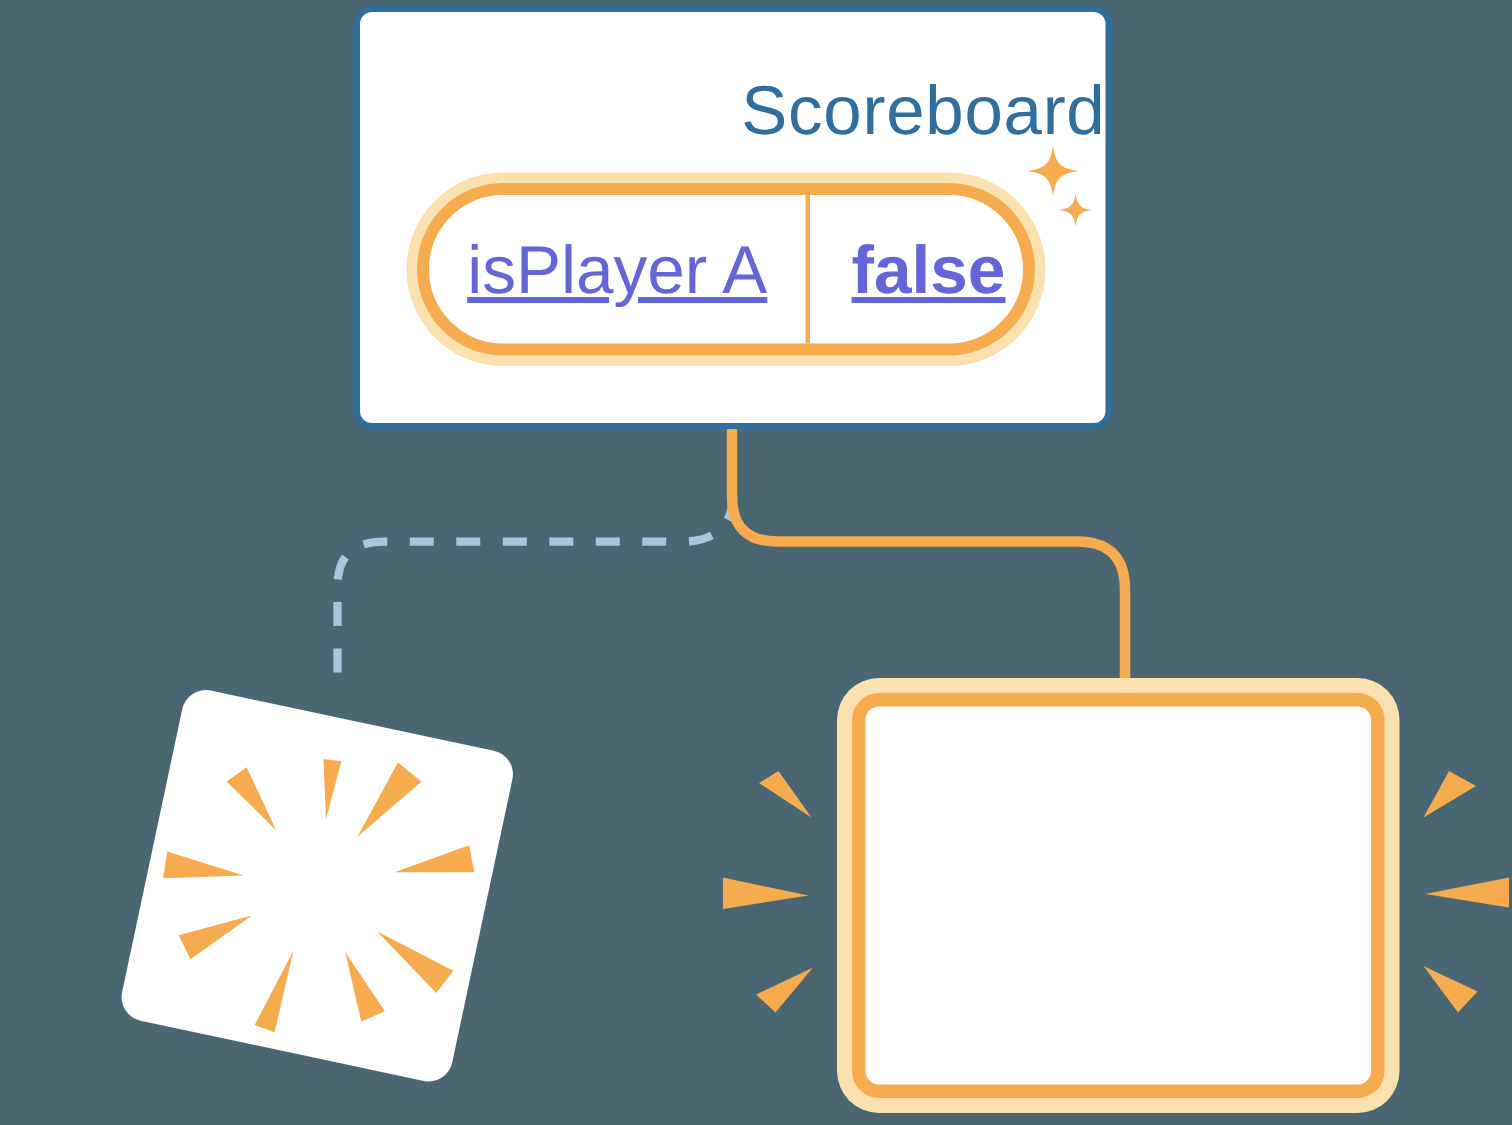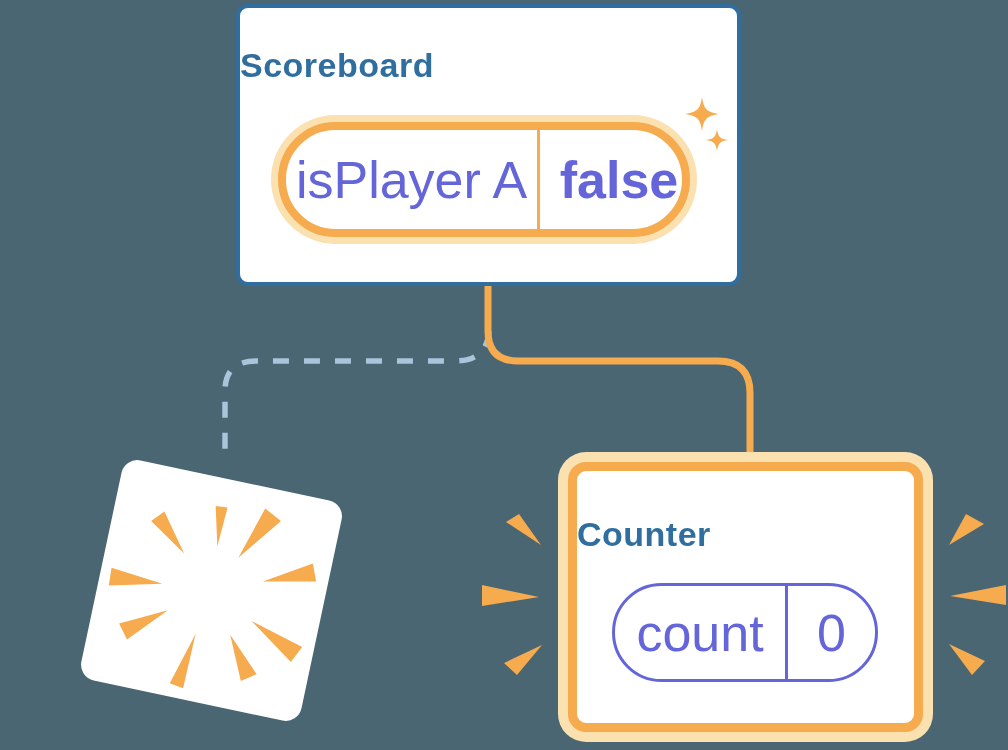--- a/index.html
+++ b/index.html
@@ -8,25 +8,25 @@
   }
   *{margin:0;padding:0;box-sizing:border-box;}
   html,body{width:1008px;height:750px;overflow:hidden;}
   body{background:var(--bg);font-family:"Liberation Sans", sans-serif;}
   .stage{position:relative;width:1008px;height:750px;background:var(--bg);}
 
   .overlay{position:absolute;left:0;top:0;width:1008px;height:750px;z-index:1;pointer-events:none;}
 
   .card{position:absolute;background:var(--card);z-index:2;}
   .scoreboard{left:236px;top:4px;width:505px;height:282px;border:4px solid var(--blue);border-radius:12px;}
-  .card-title{text-align:left;font-size:34px;font-weight:700;color:var(--blue);letter-spacing:.5px;}
+  .card-title{text-align:right;font-size:46px;font-weight:400;color:var(--blue);letter-spacing:.5px;}
   .scoreboard .card-title{margin-top:38px;}
 
   .pill{position:absolute;display:flex;align-items:stretch;background:var(--card);}
-  .pill .cell{display:flex;align-items:center;justify-content:center;font-size:52px;color:var(--purple);}
+  .pill .cell{display:flex;align-items:center;justify-content:center;font-size:45px;color:var(--purple);text-decoration:underline;}
   .pill .value{font-weight:700;}
   .pill-divider{width:3px;height:100%;}
 
   .orange-pill{left:38px;top:114px;width:412px;height:115px;border:8px solid var(--orange);
     border-radius:58px;box-shadow:0 0 0 7px var(--orangeLight);}
   .orange-pill .cell.label{width:251px;}
   .orange-pill .cell.value{flex:1;padding-left:16px;}
   .orange-pill .pill-divider{background:var(--orange);}
 
   .counter{left:568px;top:462px;width:355px;height:270px;border:9px solid var(--orange);
@@ -90,21 +90,15 @@
         <polygon points="63,116 10,111 11,129"></polygon>
         <polygon points="158,134 213,149 205,166"></polygon>
         <polygon points="74,141 29,164 40,178"></polygon>
         <polygon points="140,152 174,185 160,195"></polygon>
         <polygon points="106,158 91,212 105,214"></polygon>
       </g>
     </svg>
   </div>
 
   <div class="card counter">
-    <div class="card-title">Counter</div>
-    <div class="pill purple-pill">
-      <div class="cell label">count</div>
-      <div class="pill-divider"></div>
-      <div class="cell value" style="font-weight:400;">0</div>
-    </div>
   </div>
 
 </div>
 
 </body></html>

